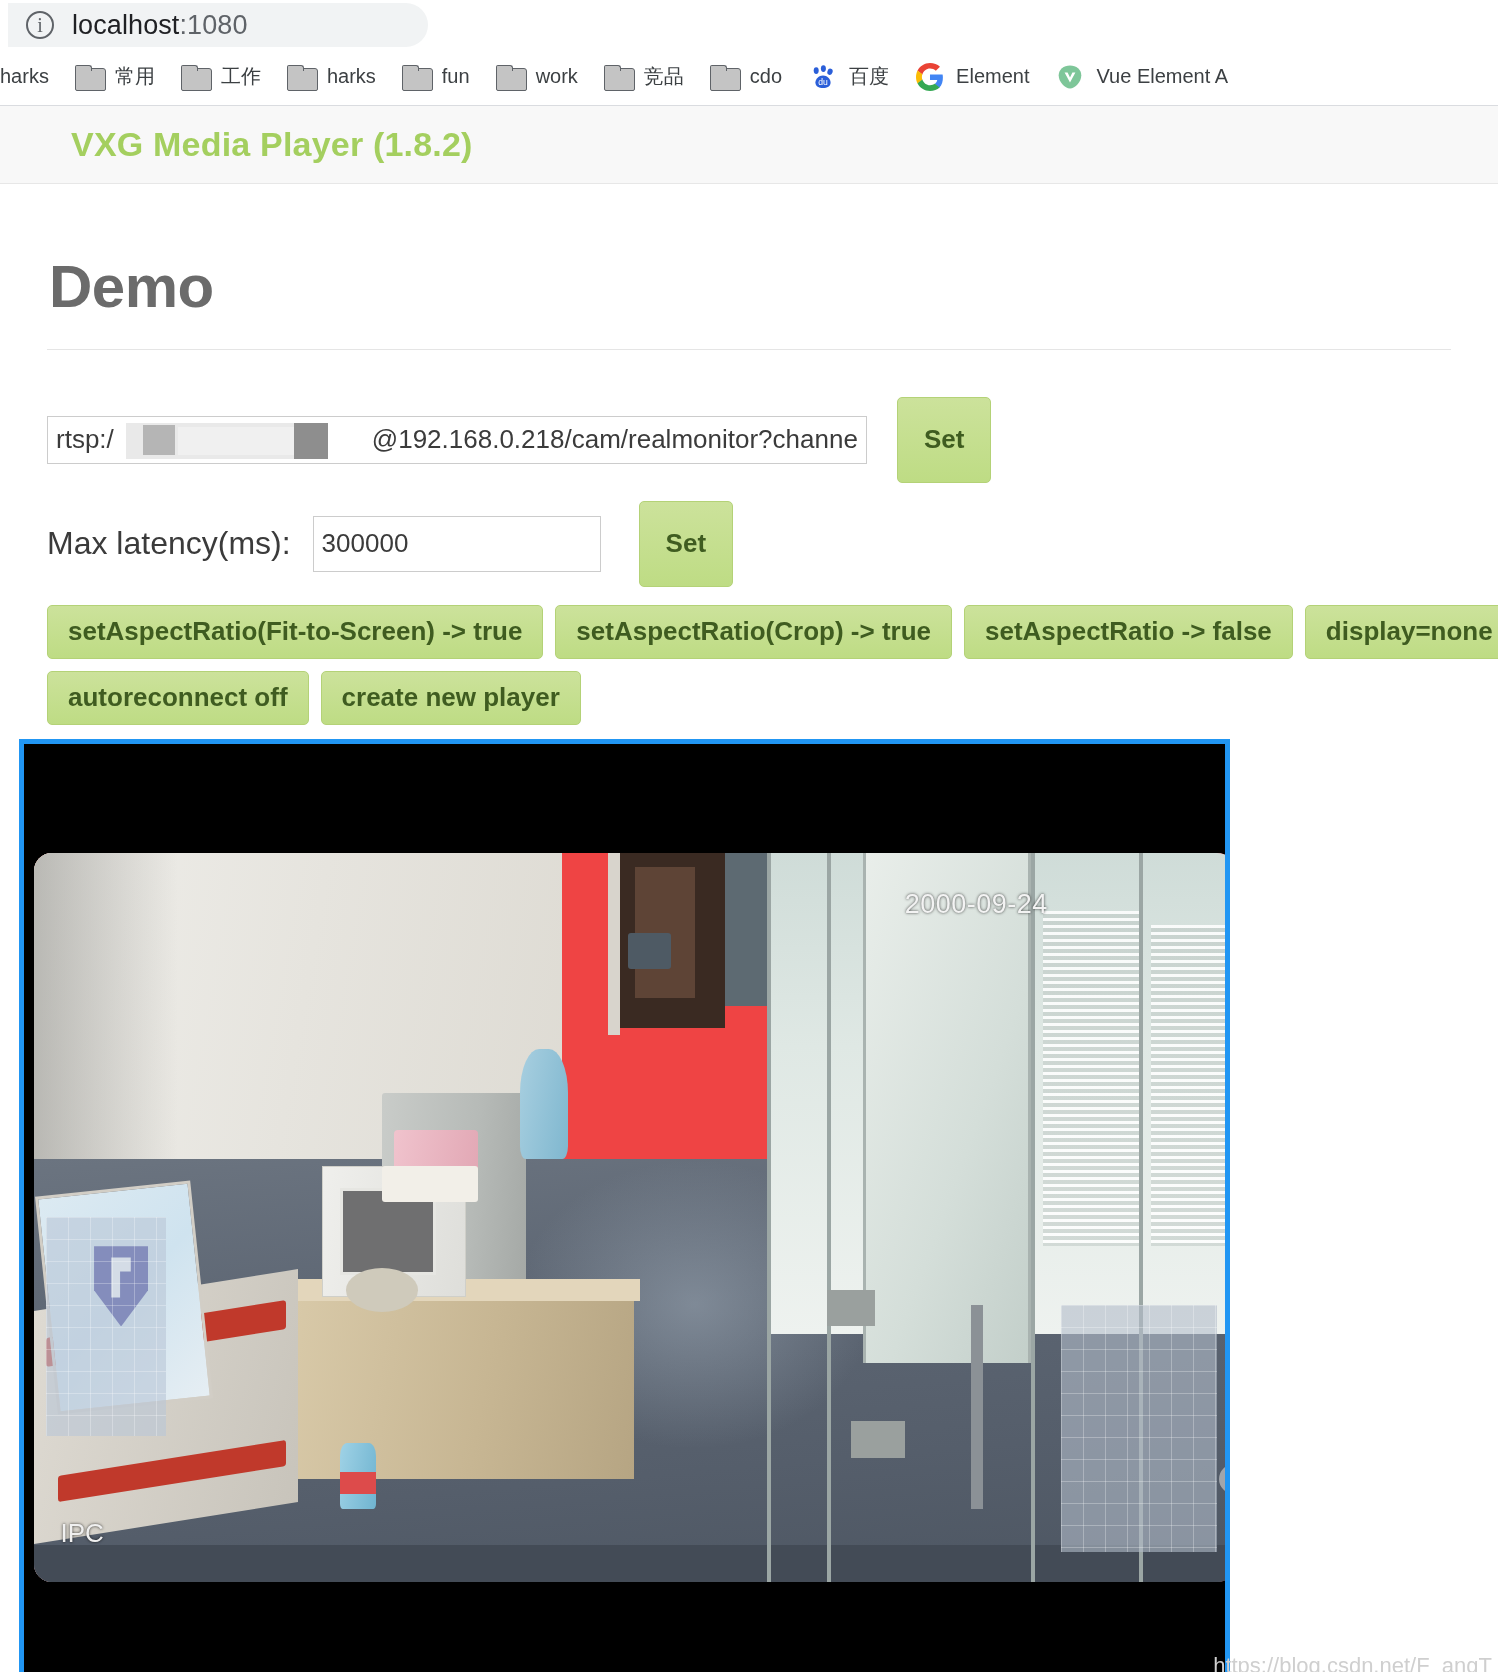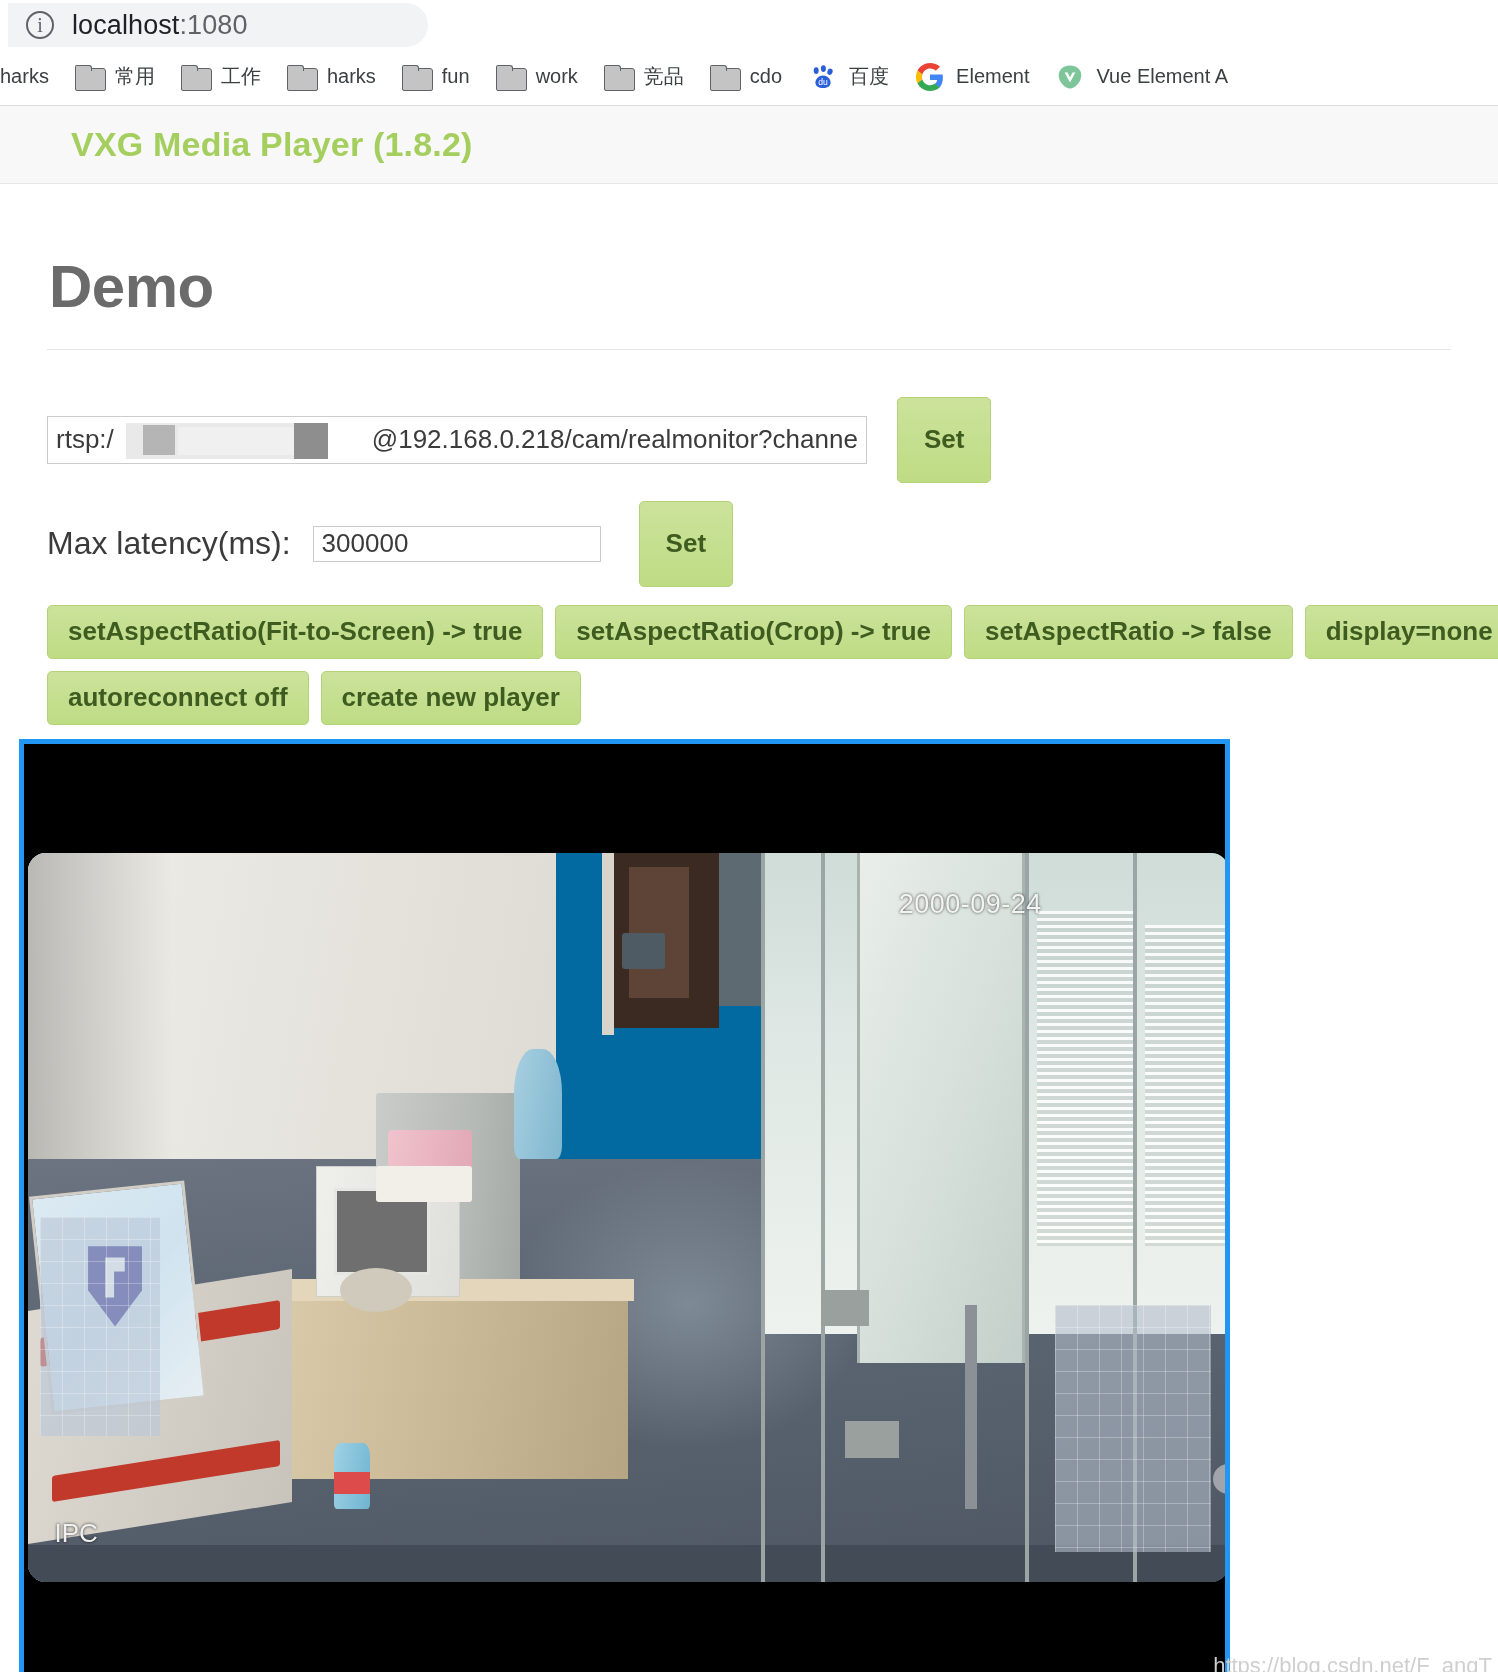--- a/index.html
+++ b/index.html
@@ -204,21 +204,21 @@
 
   #latency-row { margin-top: 18px; gap: 12px; }
   #latency-label {
     font-size: 32px;
     color: #3b3b3b;
     margin-right: 10px;
     white-space: nowrap;
   }
   #latency-input {
     width: 288px;
-    height: 36px;
+    height: 56px;
     border: 1px solid #cccccc;
     background: #ffffff;
     font-size: 26px;
     font-family: "Liberation Sans", sans-serif;
     color: #3b3b3b;
     padding: 0 8px;
     display: flex;
     align-items: center;
   }
   #latency-set { margin-left: 26px; }
@@ -236,26 +236,26 @@
     margin: 14px 0 0 19px;
     width: 1211px;
     height: 946px;
     border: 5px solid #2196f3;
     background: #000000;
     position: relative;
     overflow: hidden;
   }
   #video-frame {
     position: absolute;
-    left: 4px;
+    left: 10px;
     top: 109px;
     width: 100%;
     height: 729px;
     overflow: hidden;
-    background: #0369a1;
+    background: #ef4444;
     border-radius: 18px;
   }
   
   .scene { position: absolute; inset: 0; }
   .wall-left {
     position: absolute; left: 0; top: 0; width: 44%; height: 100%;
     background: linear-gradient(100deg, #efeeea 0%, #e6e4de 45%, #dcd9d1 100%);
   }
   .wall-left-shadow {
     position: absolute; left: 0; top: 0; width: 12%; height: 100%;

